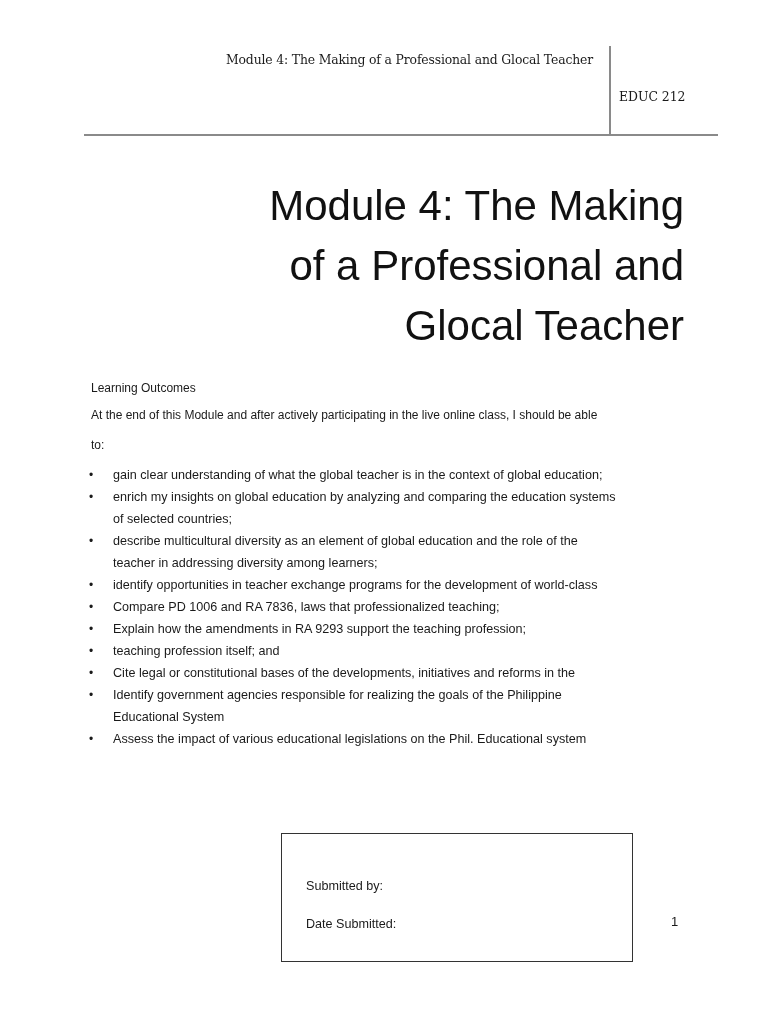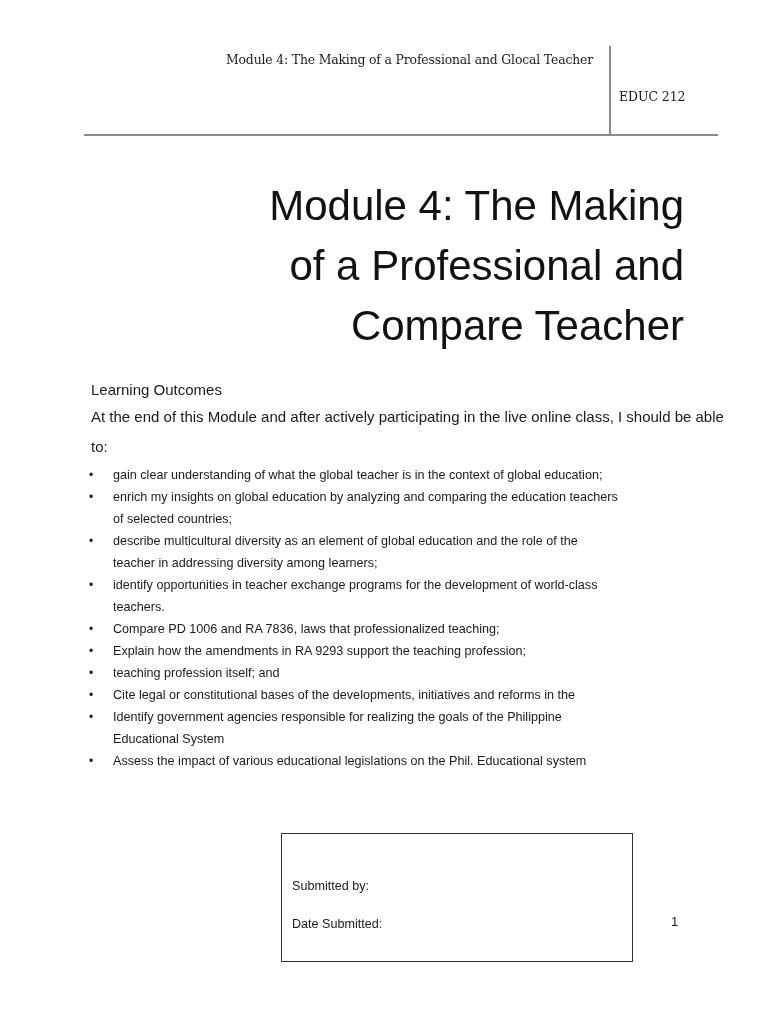--- a/index.html
+++ b/index.html
@@ -66,21 +66,21 @@
       font-size: 42px;
       line-height: 60px;
       color: #111111;
     }
     .title div { white-space: nowrap; }
     .body-text {
       position: absolute;
       left: 91px;
       width: 620px;
       font-family: "Liberation Sans", sans-serif;
-      font-size: 15px;
+      font-size: 12px;
       color: #1a1a1a;
       white-space: nowrap;
     }
     .lo-heading { top: 381px; }
     .lo-intro { top: 408px; }
     .lo-intro2 { top: 438px; }
     .outcomes {
       position: absolute;
       left: 89px;
       top: 464px;
@@ -108,21 +108,21 @@
       position: absolute;
       left: 281px;
       top: 833px;
       width: 352px;
       height: 129px;
       border: 1.5px solid #333333;
       box-sizing: border-box;
     }
     .submit-label {
       position: absolute;
-      left: 10px;
+      left: 24px;
       font-family: "Liberation Sans", sans-serif;
       font-size: 12.6px;
       color: #1a1a1a;
       white-space: nowrap;
     }
     .submitted-by { top: 45px; }
     .date-submitted { top: 83px; }
     .page-number {
       position: absolute;
       left: 671px;
@@ -138,46 +138,45 @@
 <div class="page">
 
   <div class="header-text">Module 4: The Making of a Professional and Glocal Teacher</div>
   <div class="header-code">EDUC 212</div>
   <div class="header-vline"></div>
   <div class="header-hline"></div>
 
   <div class="title">
     <div>Module 4: The Making</div>
     <div>of a Professional and</div>
-    <div>Compare Teacher</div>
+    <div>Glocal Teacher</div>
   </div>
 
   <div class="body-text lo-heading">Learning Outcomes</div>
   <div class="body-text lo-intro">At the end of this Module and after actively participating in the live online class, I should be able</div>
   <div class="body-text lo-intro2">to:</div>
 
   <ul class="outcomes" id="outcomes-list">
       <li>
         <span class="bullet">•</span>
         <div>gain clear understanding of what the global teacher is in the context of global education;</div>
       </li>
       <li>
         <span class="bullet">•</span>
-        <div>enrich my insights on global education by analyzing and comparing the education teachers</div>
+        <div>enrich my insights on global education by analyzing and comparing the education systems</div>
         <div>of selected countries;</div>
       </li>
       <li>
         <span class="bullet">•</span>
         <div>describe multicultural diversity as an element of global education and the role of the</div>
         <div>teacher in addressing diversity among learners;</div>
       </li>
       <li>
         <span class="bullet">•</span>
         <div>identify opportunities in teacher exchange programs for the development of world-class</div>
-        <div>teachers.</div>
       </li>
       <li>
         <span class="bullet">•</span>
         <div>Compare PD 1006 and RA 7836, laws that professionalized teaching;</div>
       </li>
       <li>
         <span class="bullet">•</span>
         <div>Explain how the amendments in RA 9293 support the teaching profession;</div>
       </li>
       <li>

